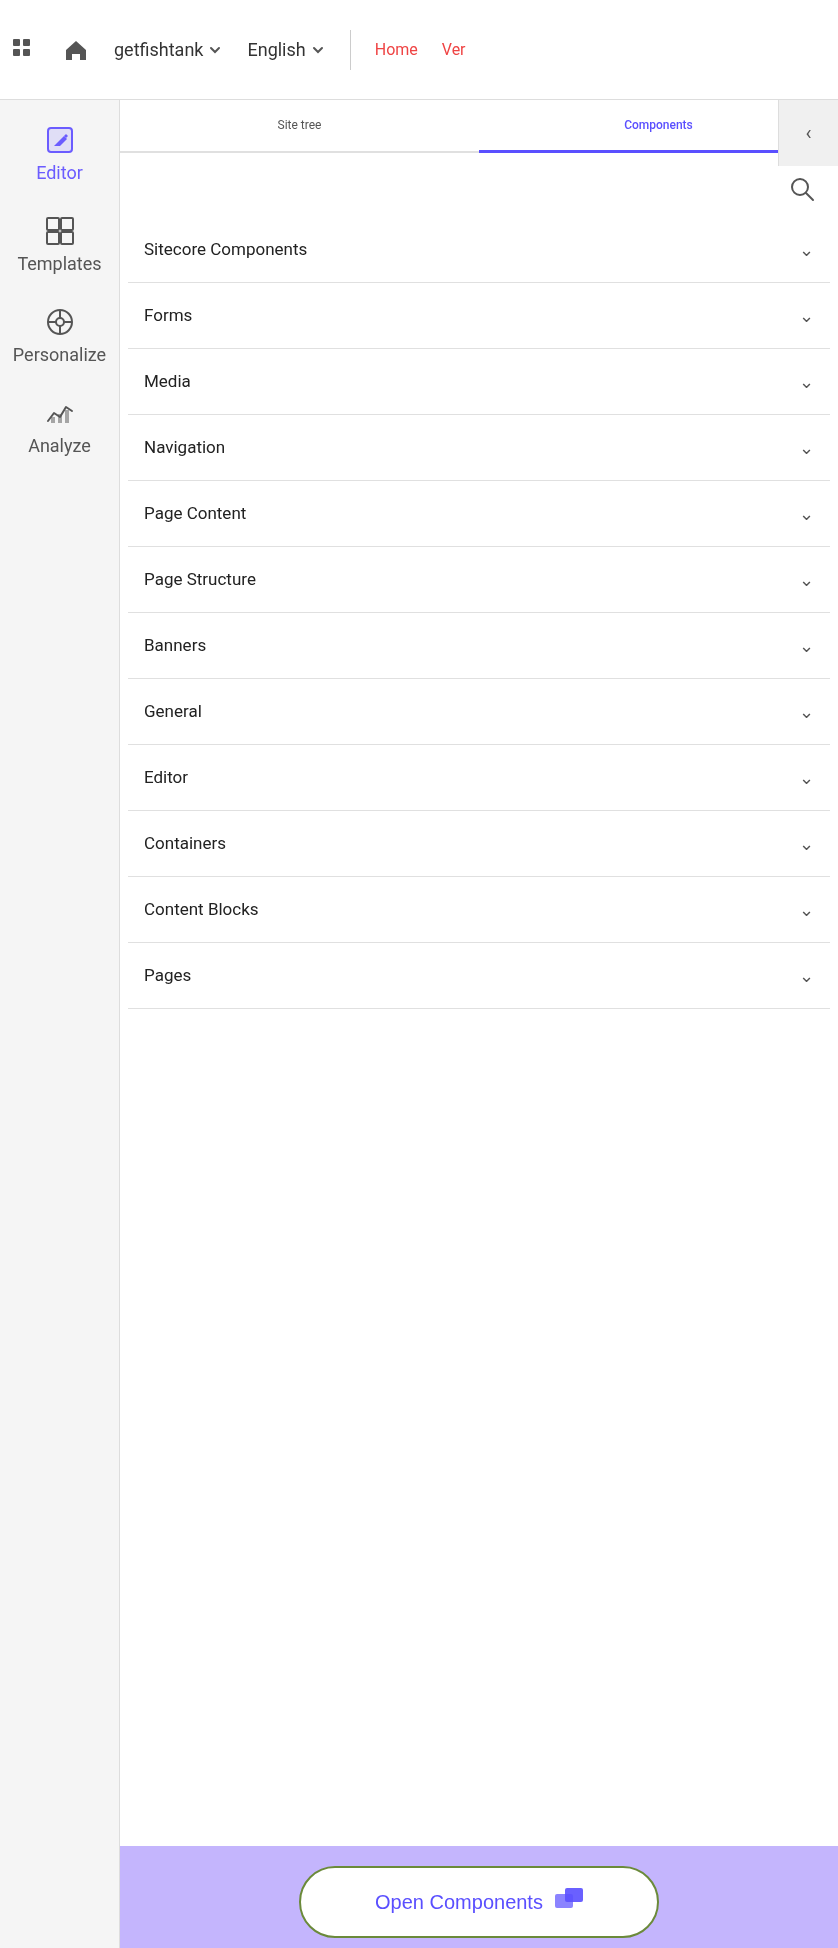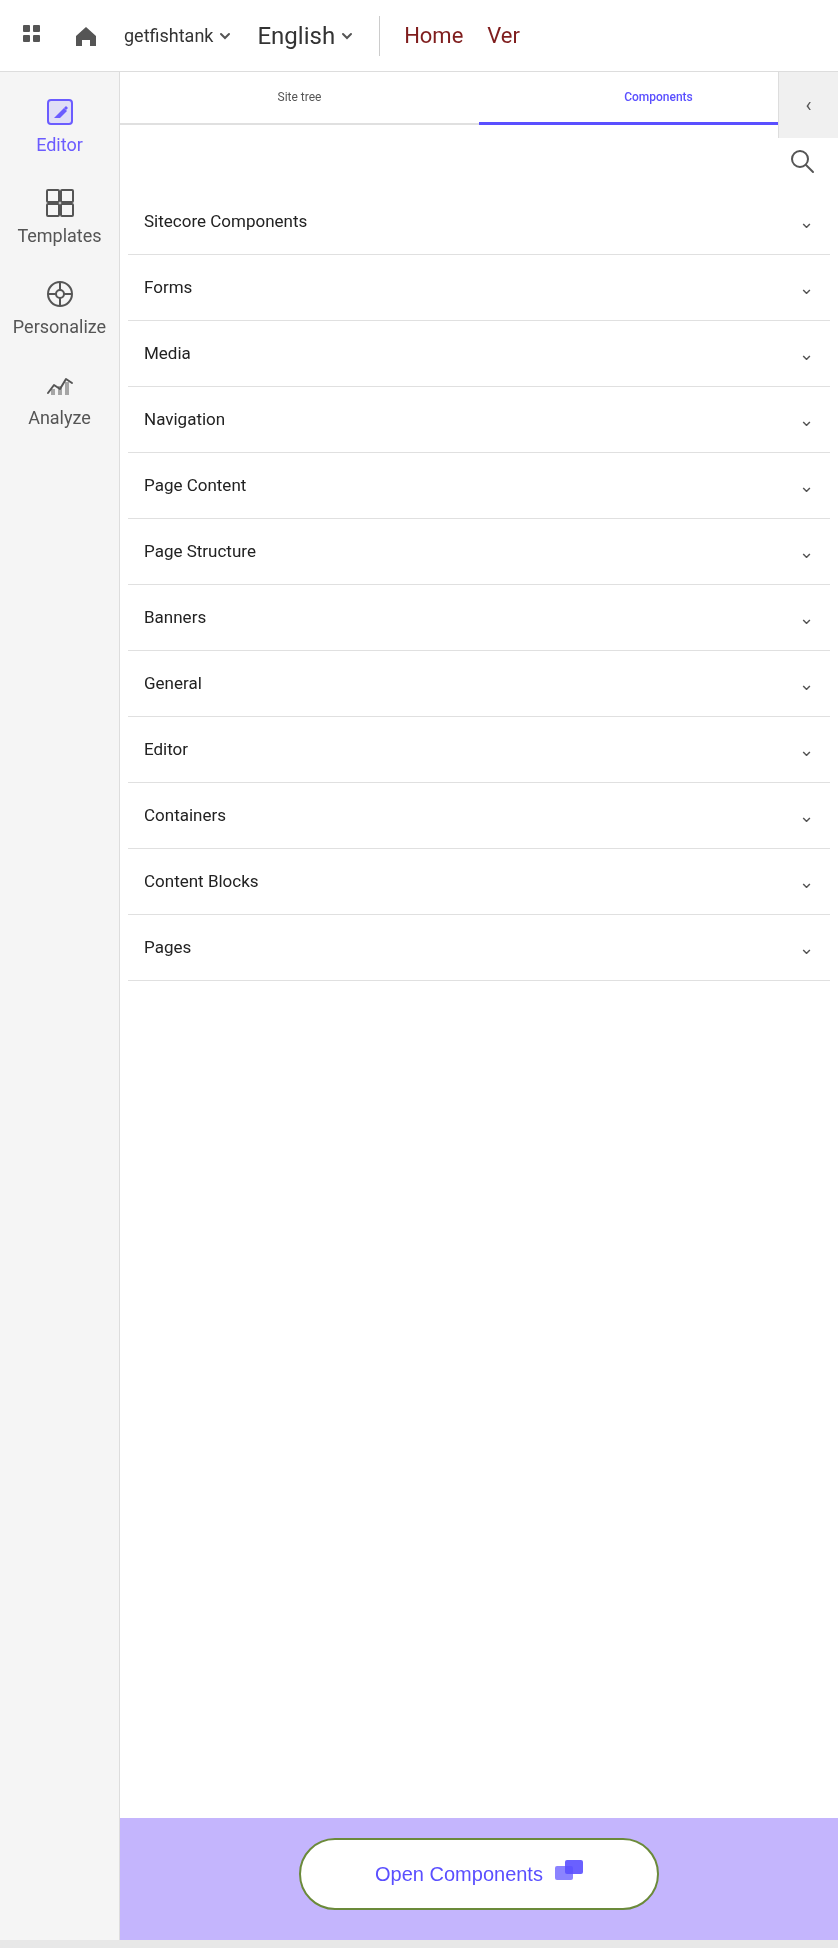--- a/index.html
+++ b/index.html
@@ -6,25 +6,25 @@
     body {
       font-family: -apple-system, BlinkMacSystemFont, 'Segoe UI', Roboto, sans-serif;
       background: #e8e8e8;
       width: 838px;
       min-height: 1948px;
       overflow-x: hidden;
     }
 
     
     .topbar {
-      height: 72px;
+      height: 100px;
       background: #ffffff;
       display: flex;
       align-items: center;
-      padding: 0 12px;
+      padding: 0 2px;
       gap: 8px;
       border-bottom: 1px solid #ddd;
     }
     .grid-icon {
       width: 44px;
       height: 44px;
       display: flex;
       align-items: center;
       justify-content: center;
       color: #555;
@@ -42,36 +42,36 @@
       align-items: center;
       gap: 4px;
       font-size: 18px;
       color: #333;
       padding: 0 8px;
     }
     .topbar-lang {
       display: flex;
       align-items: center;
       gap: 4px;
-      font-size: 24px;
+      font-size: 18px;
       color: #333;
       padding: 0 8px;
     }
     .topbar-divider {
       width: 1px;
       height: 40px;
       background: #ccc;
       margin: 0 8px;
     }
     .topbar-nav {
       display: flex;
       align-items: flex-start;
       gap: 4px;
-      font-size: 22px;
-      color: #7f1d1d;
+      font-size: 16px;
+      color: #ef4444;
       padding: 0 8px;
     }
     .chevron-down {
       display: inline-block;
       width: 16px;
       height: 16px;
     }
 
     
     .main-layout {

